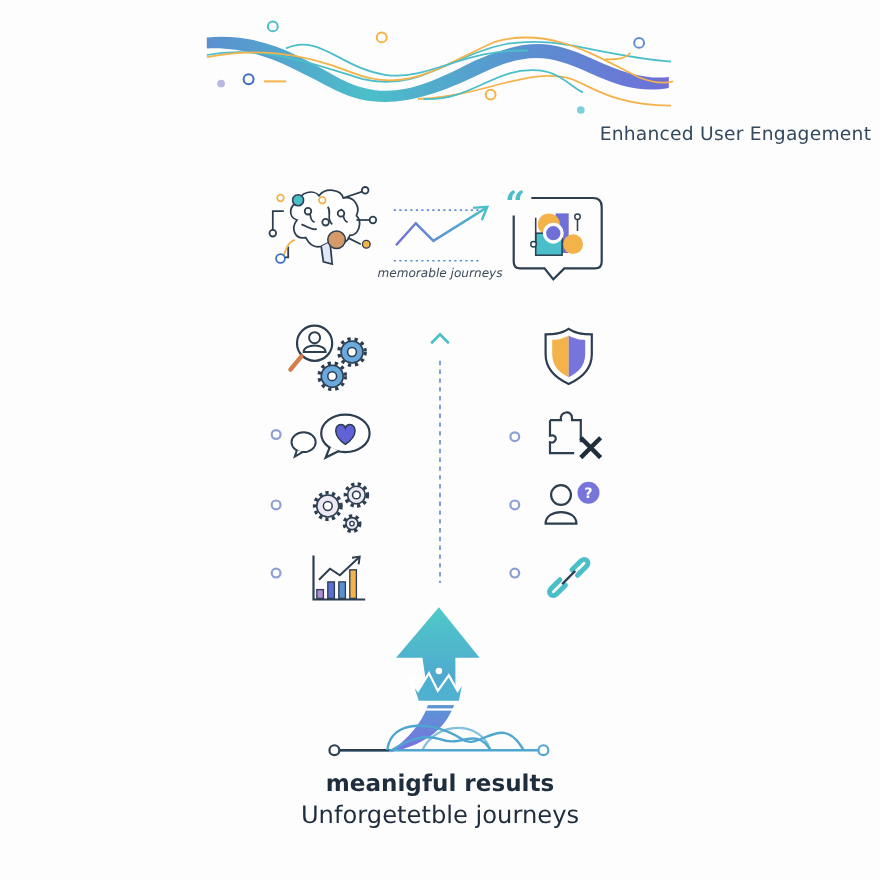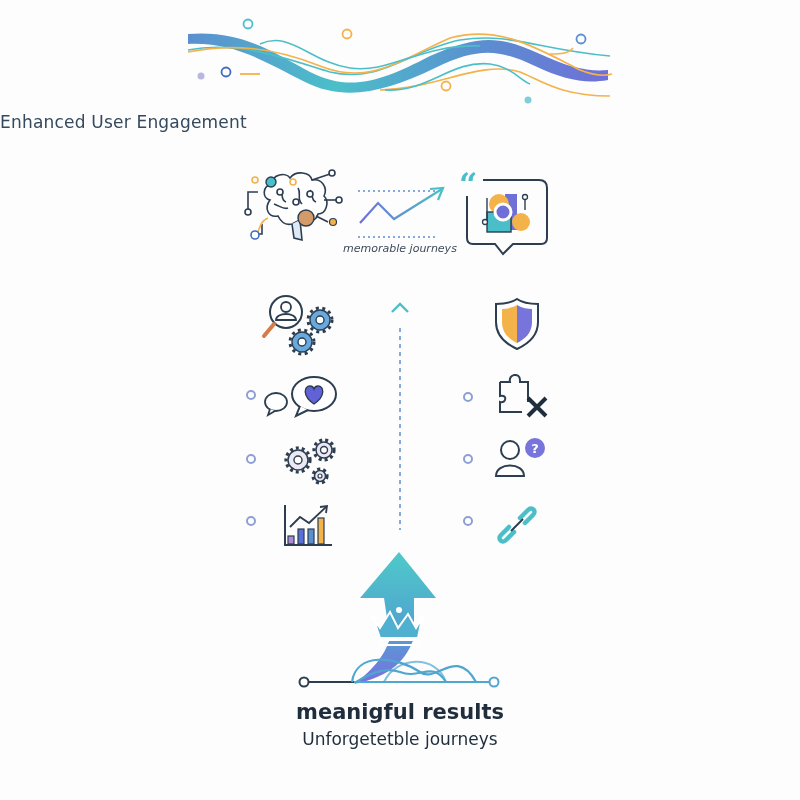--- a/index.html
+++ b/index.html
@@ -2,31 +2,31 @@
 <html><head>
 <meta charset="utf-8">
 <style>
   html, body { margin: 0; padding: 0; }
   body {
     width: 800px; height: 800px; background: #fdfdfd; position: relative; overflow: hidden;
     font-family: "DejaVu Sans", sans-serif; color: #2c3e50;
   }
   .abs { position: absolute; }
   .title {
-    left: 0; width: 792px; top: 112px; text-align: left;
+    left: 0; width: 792px; top: 112px; text-align: right;
     font-size: 17px; color: #34495e; letter-spacing: 0.2px;
   }
   .caption-small {
     left: 330px; width: 140px; top: 242px; text-align: center; font-size: 11px; color: #3d4a5a; font-style: italic;
   }
   .result-title {
     left: 0; width: 800px; top: 700px; text-align: center; font-size: 21px; font-weight: bold; color: #1f2d3d;
   }
   .result-sub {
-    left: 0; width: 800px; top: 729px; text-align: center; font-size: 17px; color: #1f2d3d;
+    left: 0; width: 800px; top: 729px; text-align: center; font-size: 22px; color: #1f2d3d;
   }
   .dot-marker {
     width: 10px; height: 10px; border: 2px solid #8da0d4; border-radius: 50%; background: #fff; box-sizing: border-box;
   }
 </style>
 </head>
 <body>
 
 <svg class="abs" style="left:180px;top:10px" width="440" height="100" viewBox="0 0 440 100">
   <defs>

